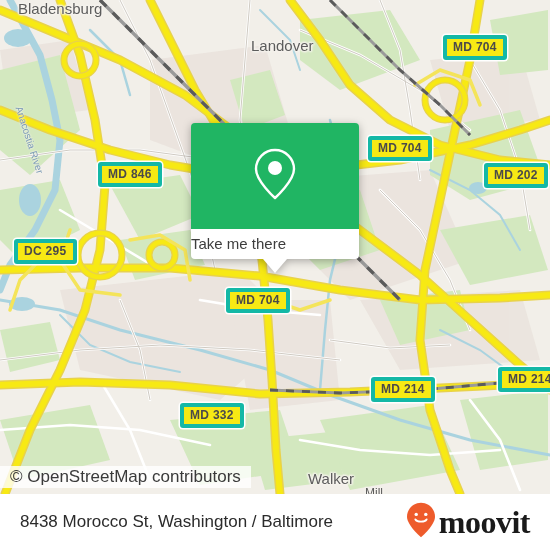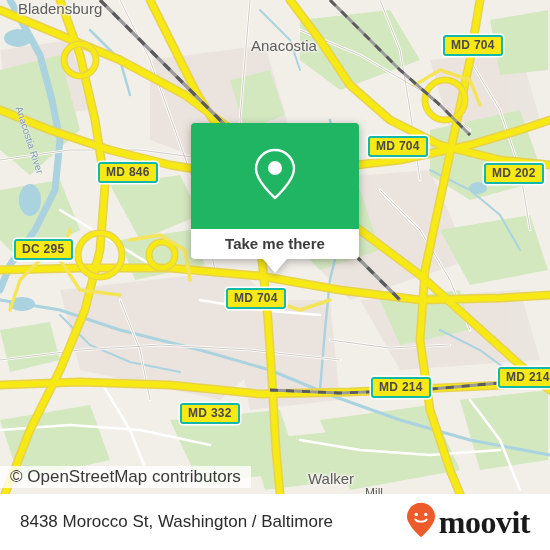--- a/index.html
+++ b/index.html
@@ -50,21 +50,21 @@
     font-size: 10px;
     white-space: nowrap;
     transform-origin: 0 0;
     text-shadow: 0 0 2px #f6f3ee, 0 0 2px #f6f3ee;
   }
 
   
   .shield {
     position: absolute;
     background: #f7e914;
-    border: 2px solid #14b8a6;
+    border: 4px solid #14b8a6;
     box-shadow: 0 0 0 1.5px #ffffff;
     border-radius: 3px;
     color: #4a4a4a;
     font-size: 12px;
     font-weight: bold;
     letter-spacing: 0.3px;
     padding: 1px 6px 2px 6px;
     line-height: 14px;
     white-space: nowrap;
   }
@@ -85,22 +85,21 @@
     display: flex;
     align-items: center;
     justify-content: center;
   }
   .popup-foot {
     height: 30px;
     background: #ffffff;
     border-radius: 0 0 4px 4px;
     display: flex;
     align-items: center;
-    justify-content: center;
-    font-weight: bold;
+    justify-content: flex-start;
   }
   .popup-foot-label {
     color: #3d3d3d;
     font-size: 15px;
     line-height: 30px;
   }
   .popup-tail {
     position: absolute;
     left: 50%;
     top: 136px;
@@ -316,21 +315,21 @@
           <path d="M100 0 L150 50 L200 100 L250 150 L300 200 L350 250 L400 300" stroke="#5b5b5b" stroke-width="3.2" stroke-dasharray="9 9"></path>
           <path d="M270 390 L340 393 L420 390 L500 383 L550 378" stroke="#9a9a9a" stroke-width="3"></path>
           <path d="M270 390 L340 393 L420 390 L500 383 L550 378" stroke="#5b5b5b" stroke-width="2.8" stroke-dasharray="8 8"></path>
           <path d="M330 0 L365 35 L400 70 L440 105 L470 135" stroke="#9a9a9a" stroke-width="3"></path>
           <path d="M330 0 L365 35 L400 70 L440 105 L470 135" stroke="#5b5b5b" stroke-width="2.8" stroke-dasharray="8 8"></path>
         </g>
       </g>
     </svg>
 
     <div class="map-label" style="left:18px; top:0px;">Bladensburg</div>
-    <div class="map-label" style="left:251px; top:37px;">Anacostia</div>
+    <div class="map-label" style="left:251px; top:37px;">Landover</div>
     <div class="map-label" style="left:308px; top:470px;">Walker</div>
     <div class="map-label small" style="left:320px; top:486px;">Mill</div>
 
     <div class="river-label" style="left:24px; top:105px; transform: rotate(72deg);">Anacostia River</div>
 
     <div class="shield" style="left:98px;  top:162px;">MD 846</div>
     <div class="shield" style="left:14px;  top:239px;">DC 295</div>
     <div class="shield" style="left:443px; top:35px;">MD 704</div>
     <div class="shield" style="left:368px; top:136px;">MD 704</div>
     <div class="shield" style="left:484px; top:163px;">MD 202</div>

